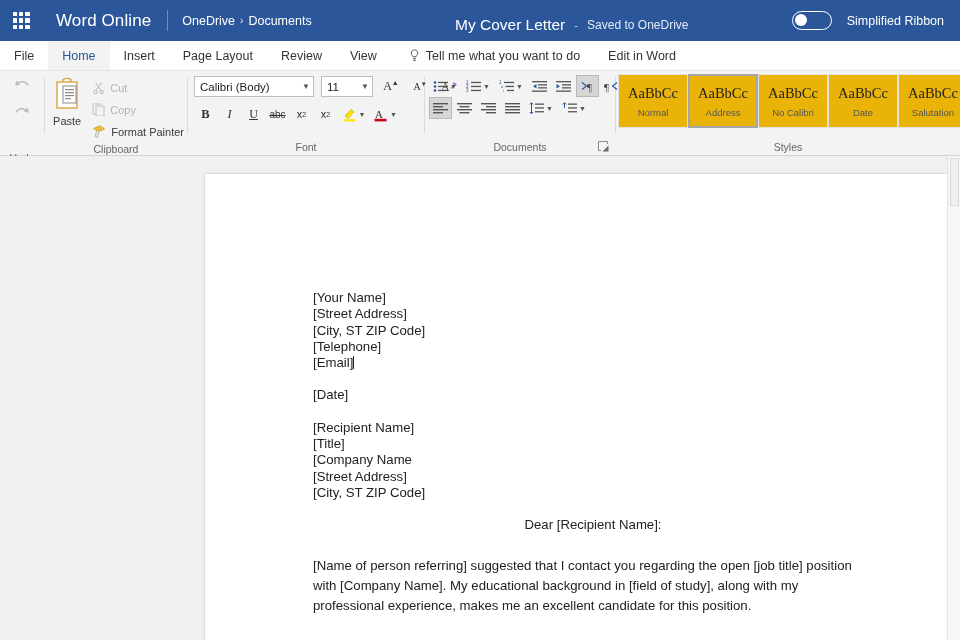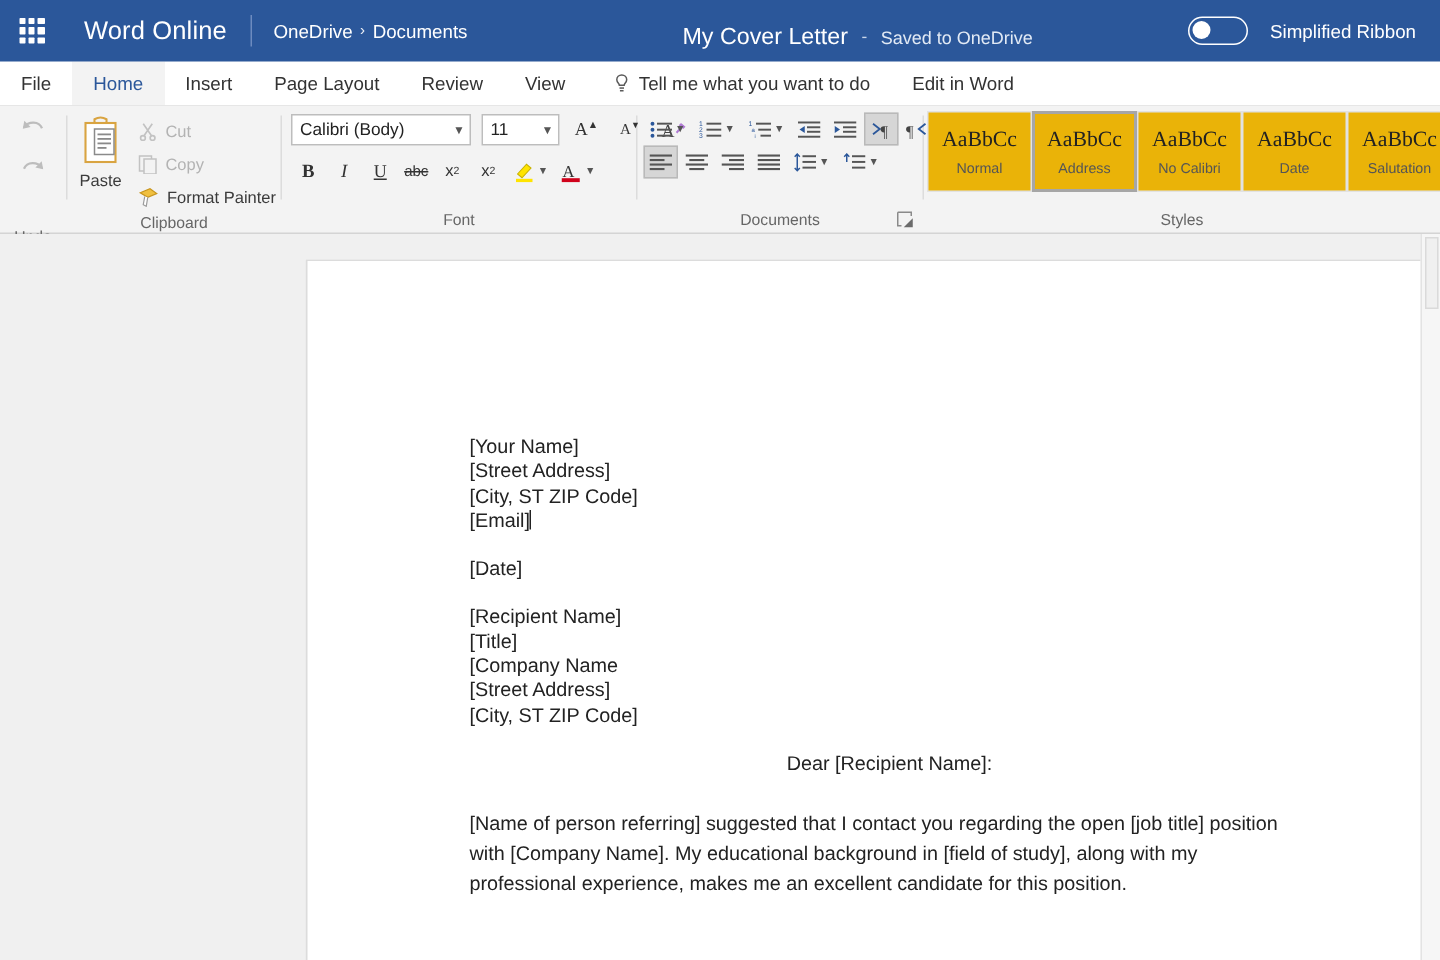--- a/index.html
+++ b/index.html
@@ -606,20 +606,21 @@
 </div>
 
 <div class="canvas">
   <div class="page">
     <div class="doc-text">
 
       <div class="blk">
         <div class="ln">[Your Name]</div>
         <div class="ln">[Street Address]</div>
         <div class="ln">[City, ST ZIP Code]</div>
+        <div class="ln">[Telephone]</div>
         <div class="ln"><span>[Email]</span><span class="caret"></span></div>
       </div>
 
       <div class="blk">
         <div class="ln">[Date]</div>
       </div>
 
       <div class="blk">
         <div class="ln">[Recipient Name]</div>
         <div class="ln">[Title]</div>

